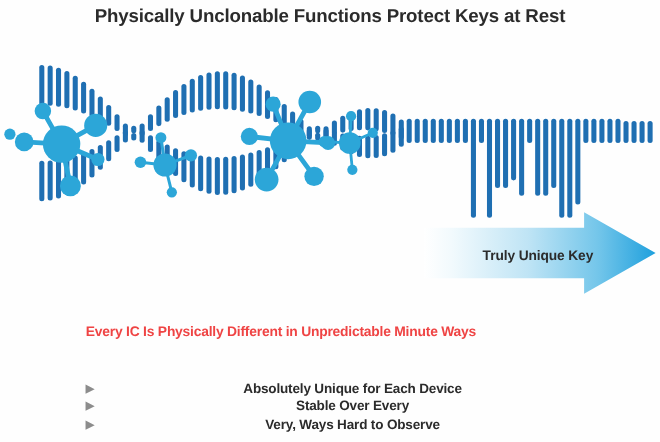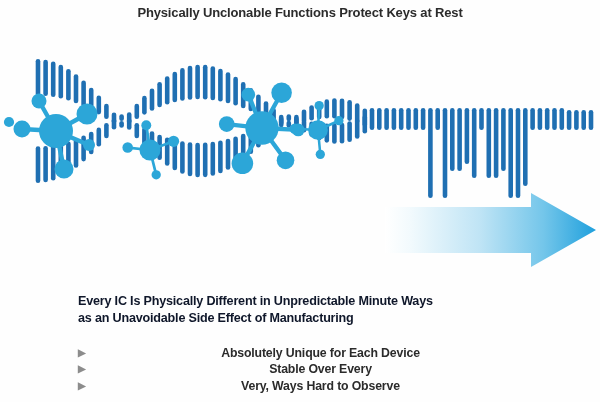--- a/index.html
+++ b/index.html
@@ -24,21 +24,21 @@
     background: #fefefe;
   }
 
   
   #title {
     position: absolute;
     left: 0;
     top: 5px;
     width: 600px;
     text-align: center;
-    font-size: 13px;
+    font-size: 17px;
     font-weight: bold;
     color: #2b2b2b;
     letter-spacing: -0.15px;
   }
 
   
   #graphic {
     position: absolute;
     left: 0;
     top: 26px;
@@ -62,21 +62,21 @@
   }
 
   
   #subhead {
     position: absolute;
     left: 78px;
     top: 293px;
     width: 470px;
     font-size: 12.6px;
     font-weight: bold;
-    color: #0f172a;
+    color: #ef4444;
     line-height: 1.33;
     letter-spacing: -0.2px;
   }
   #subhead .line { display: block; }
 
   #bullets {
     position: absolute;
     left: 78px;
     top: 345px;
     width: 470px;
@@ -297,24 +297,24 @@
             <circle cx="9" cy="96" r="5.10" fill="#2ca6d8" stroke="none"></circle>
           </g>
         </g>
 
       <g>
         <path d="M 385 181 L 531 181 L 531 167 L 596 204 L 531 241 L 531 227 L 385 227 Z" fill="url(#arrowGrad)"></path>
       </g>
     </svg>
   </div>
 
+  <div id="arrow-label">Truly Unique Key</div>
 
   <div id="subhead">
     <span class="line">Every IC Is Physically Different in Unpredictable Minute Ways</span>
-    <span class="line">as an Unavoidable Side Effect of Manufacturing</span>
   </div>
 
   <div id="bullets">
     <div class="bullet">
       <span class="bullet-marker">▶</span>
       <span class="bullet-text">Absolutely Unique for Each Device</span>
     </div>
     <div class="bullet">
       <span class="bullet-marker">▶</span>
       <span class="bullet-text">Stable Over Every</span>

